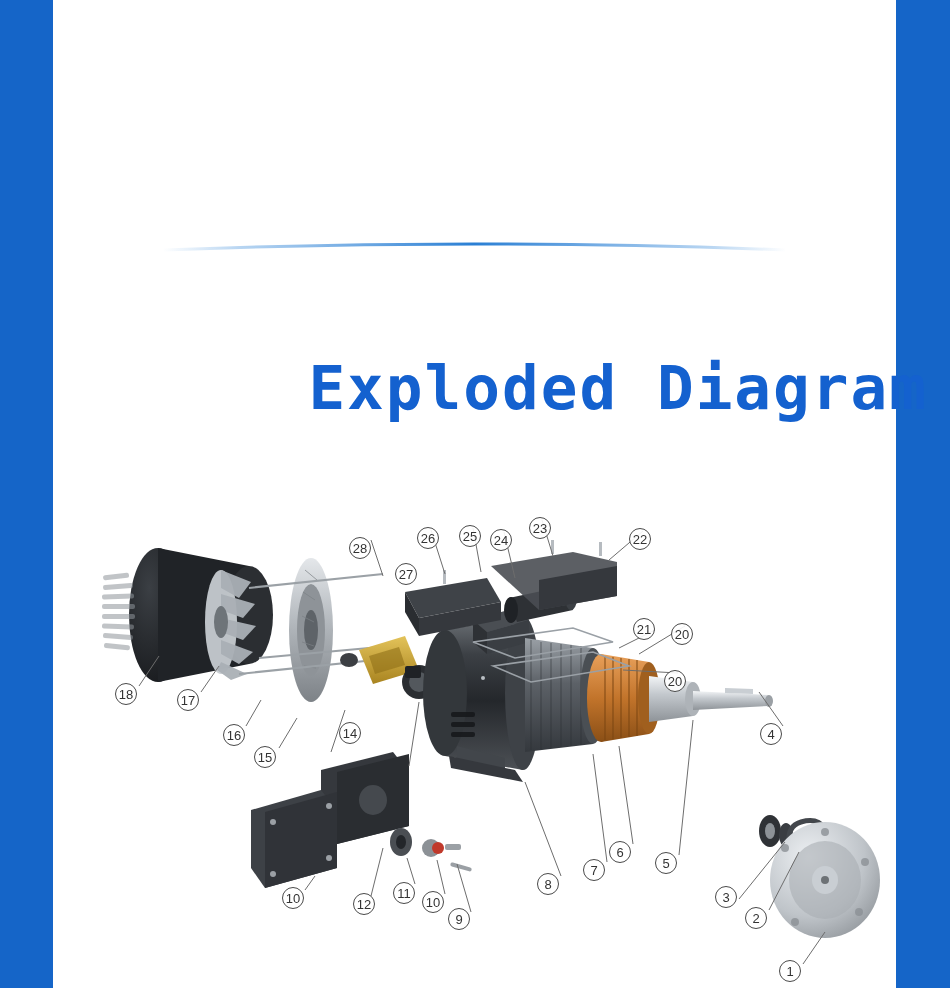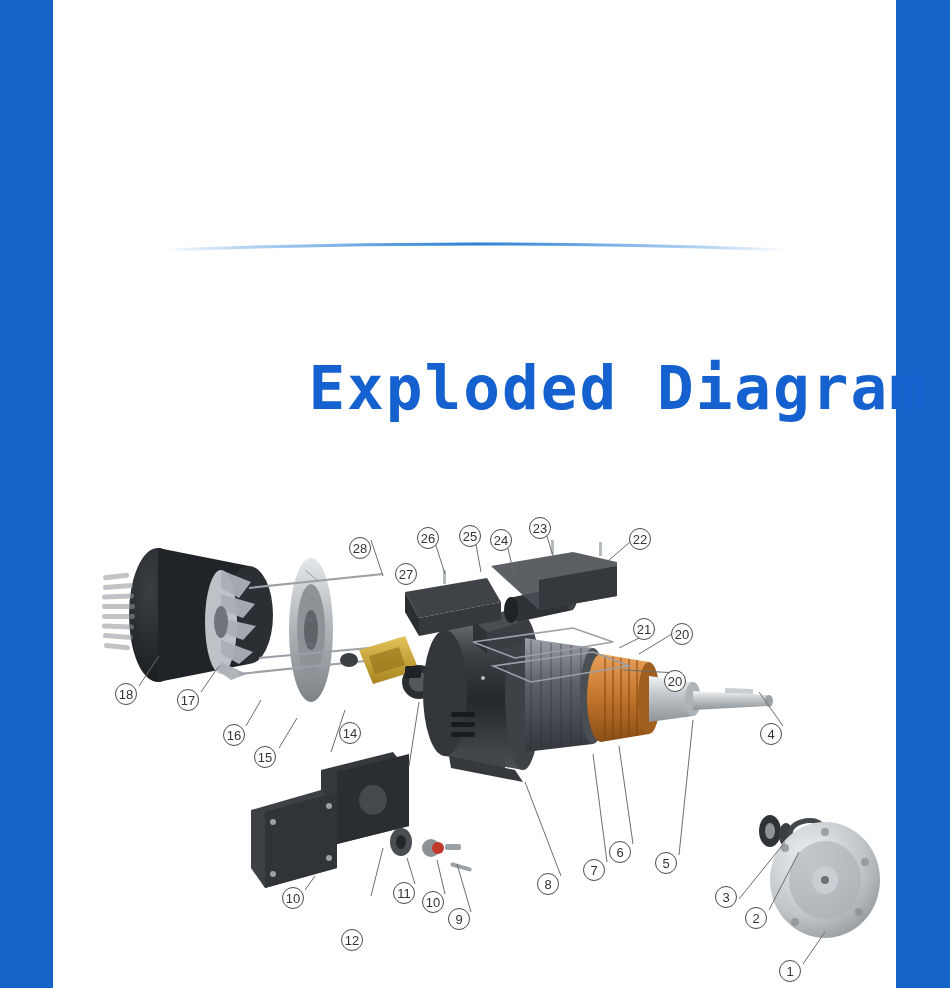--- a/index.html
+++ b/index.html
@@ -387,21 +387,21 @@
     <div class="callnum" style="left:692px; top:437px;">2</div>
     <div class="callnum" style="left:662px; top:416px;">3</div>
     <div class="callnum" style="left:707px; top:253px;">4</div>
     <div class="callnum" style="left:602px; top:382px;">5</div>
     <div class="callnum" style="left:556px; top:371px;">6</div>
     <div class="callnum" style="left:530px; top:389px;">7</div>
     <div class="callnum" style="left:484px; top:403px;">8</div>
     <div class="callnum" style="left:395px; top:438px;">9</div>
     <div class="callnum" style="left:369px; top:421px;">10</div>
     <div class="callnum" style="left:340px; top:412px;">11</div>
-    <div class="callnum" style="left:288px; top:423px;margin-top:36px;">12</div>
+    <div class="callnum" style="left:300px; top:423px;">12</div>
     <div class="callnum" style="left:229px; top:417px;">10</div>
     <div class="callnum" style="left:254px; top:252px;margin-left:32px;">14</div>
     <div class="callnum" style="left:201px; top:276px;text-align:center;">15</div>
     <div class="callnum" style="left:170px; top:254px;">16</div>
     <div class="callnum" style="left:124px; top:219px;">17</div>
     <div class="callnum" style="left:62px;  top:213px;">18</div>
     <div class="callnum" style="left:611px; top:200px;">20</div>
     <div class="callnum" style="left:618px; top:153px;">20</div>
     <div class="callnum" style="left:580px; top:148px;">21</div>
     <div class="callnum" style="left:576px; top:58px;">22</div>

